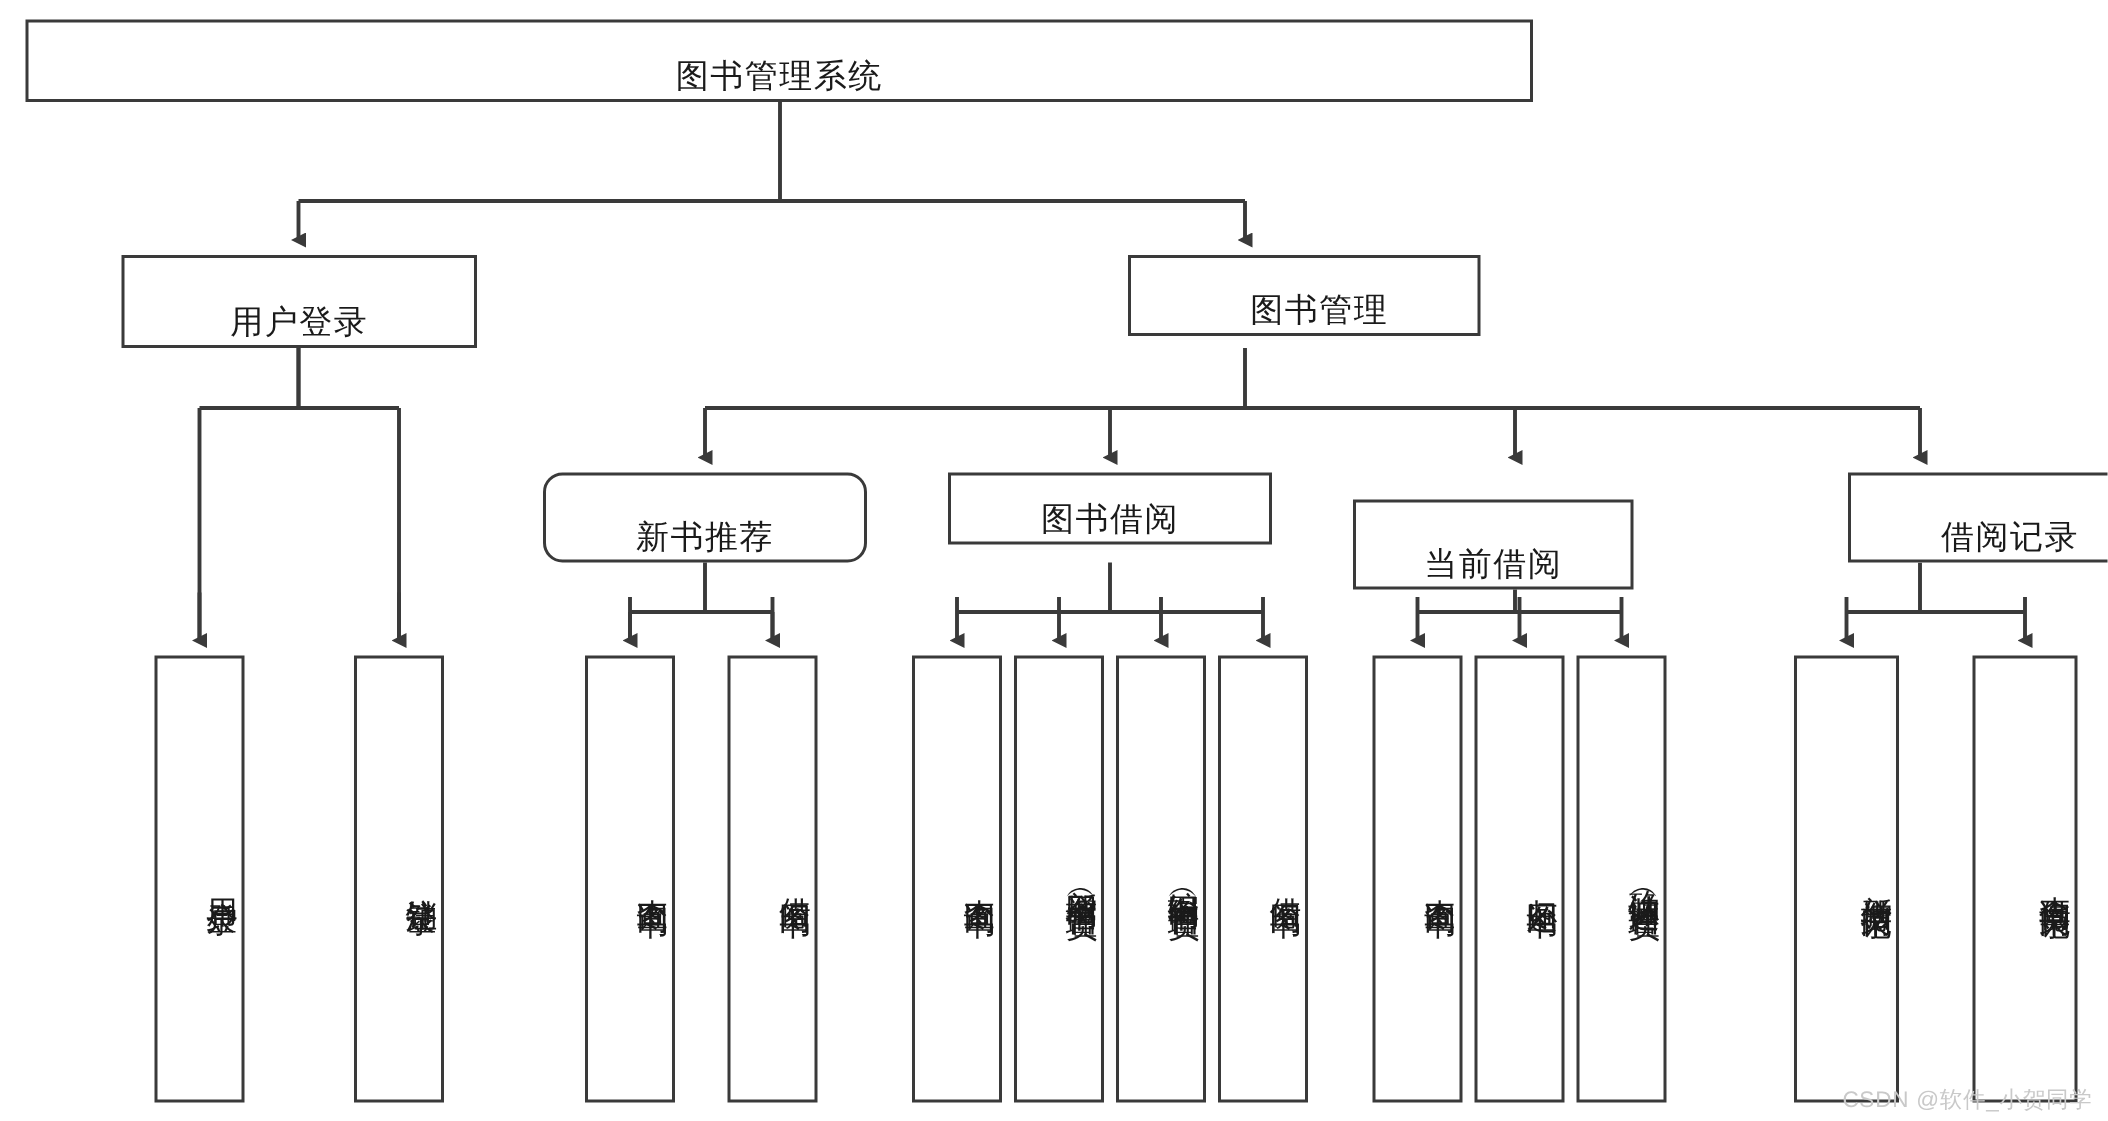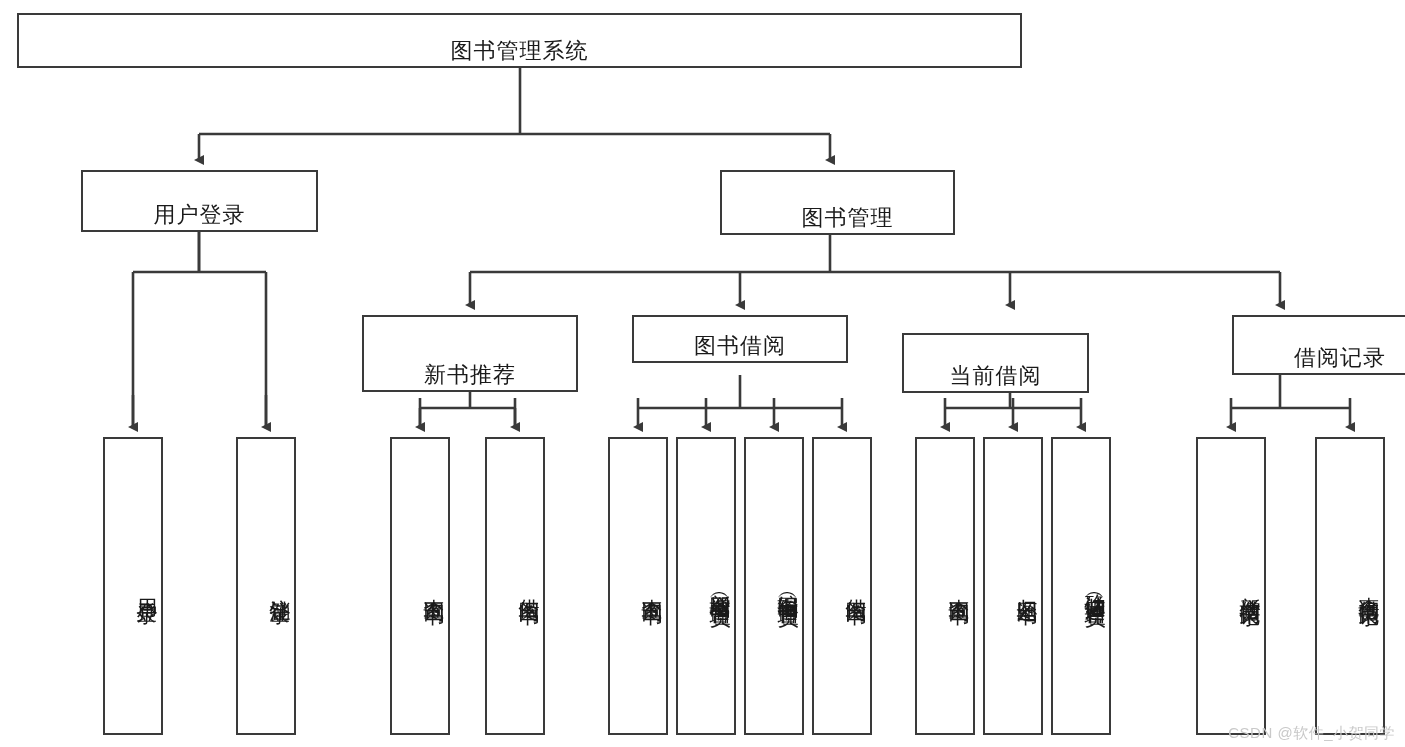--- a/index.html
+++ b/index.html
@@ -124,25 +124,25 @@
   </svg>
 
   <div class="node horiz" style="left:17px; top:13px; width:1005px; height:55px;">
     <span class="label">图书管理系统</span>
   </div>
 
   <div class="node horiz" style="left:81px; top:170px; width:237px; height:62px;">
     <span class="label">用户登录</span>
   </div>
 
-  <div class="node horiz" style="left:720px; top:170px; width:235px; height:65px;padding-left:20px;">
+  <div class="node horiz" style="left:752px; top:170px; width:235px; height:54px;padding-left:20px;">
     <span class="label">图书管理</span>
   </div>
 
-  <div class="node horiz" style="left:362px; top:315px; width:216px; height:77px;">
+  <div class="node horiz" style="left:362px; top:315px; width:216px; height:60px;border-radius:13px;">
     <span class="label">新书推荐</span>
   </div>
 
   <div class="node horiz" style="left:632px; top:315px; width:216px; height:48px;">
     <span class="label">图书借阅</span>
   </div>
 
   <div class="node horiz" style="left:902px; top:333px; width:187px; height:60px;">
     <span class="label">当前借阅</span>
   </div>

